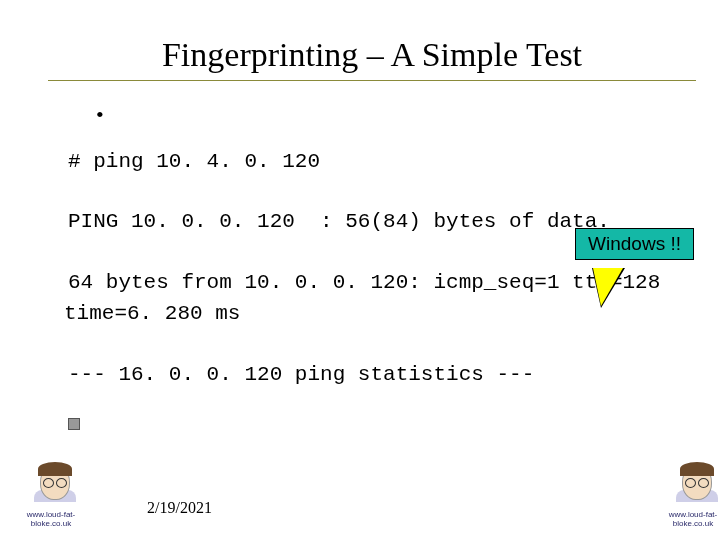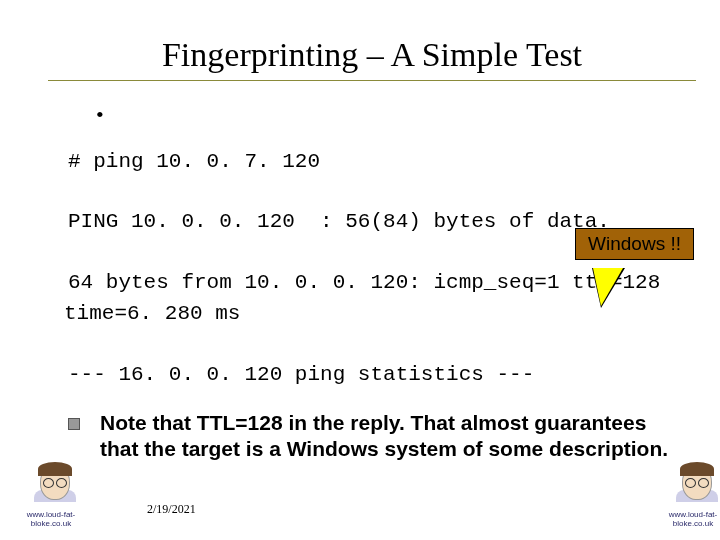--- a/index.html
+++ b/index.html
@@ -45,21 +45,21 @@
   .bullet-text {
     flex: 1;
   }
   .callout-wrap {
     position: absolute;
     right: 30px;
     top: 208px;
     z-index: 5;
   }
   .callout-box {
-    background: #a16207;
+    background: #14b8a6;
     border: 1px solid #000;
     padding: 4px 12px;
     font-family: Arial, Helvetica, sans-serif;
     font-size: 19px;
     position: relative;
   }
   .callout-tail {
     position: absolute;
     left: 18px;
     top: 100%;
@@ -104,21 +104,21 @@
     width: 12px; height: 12px;
     background: #999;
     border: 1px solid #555;
   }
   .note-text { flex: 1; }
   .date-stamp {
     position: absolute;
     left: 131px;
     bottom: 31px;
     font-family: "Times New Roman", serif;
-    font-size: 12px;
+    font-size: 16px;
     font-weight: normal;
   }
   .corner {
     position: absolute;
     bottom: 16px;
     width: 70px;
     font-size: 8px;
     font-family: Arial, sans-serif;
     color: #2a2a6a;
     text-align: center;
@@ -179,31 +179,30 @@
   <div class="bullet-row">
     <div class="bullet-dot">•</div>
   </div>
 
   <div class="callout-wrap">
     <div class="callout-box">Windows !!</div>
     <div class="callout-tail-border"></div>
     <div class="callout-tail"></div>
   </div>
 
-  <div class="code-block"><span># ping 10. 0. 7. 120</span>
+  <div class="code-block"><span># ping 10. 4. 0. 120</span>
 
 <span>PING 10. 0. 0. 120  : 56(84) bytes of data.</span>
 
 <span>64 bytes from 10. 0. 0. 120: icmp_seq=1 ttl=128 time=6. 280 ms</span>
 
 <span>--- 16. 0. 0. 120 ping statistics ---</span></div>
 
   <div class="note-row">
     <div class="note-bullet"><span class="note-square"></span></div>
-    <div class="note-text">Note that TTL=128 in the reply. That almost guarantees that the target is a Windows system of some description.</div>
   </div>
 
   <div class="date-stamp">2/19/2021</div>
 
   <div class="corner left">
     <div class="face">
       <div class="shirt"></div>
         <div class="head"></div>
         <div class="hair"></div>
         <div class="glasses"></div>

